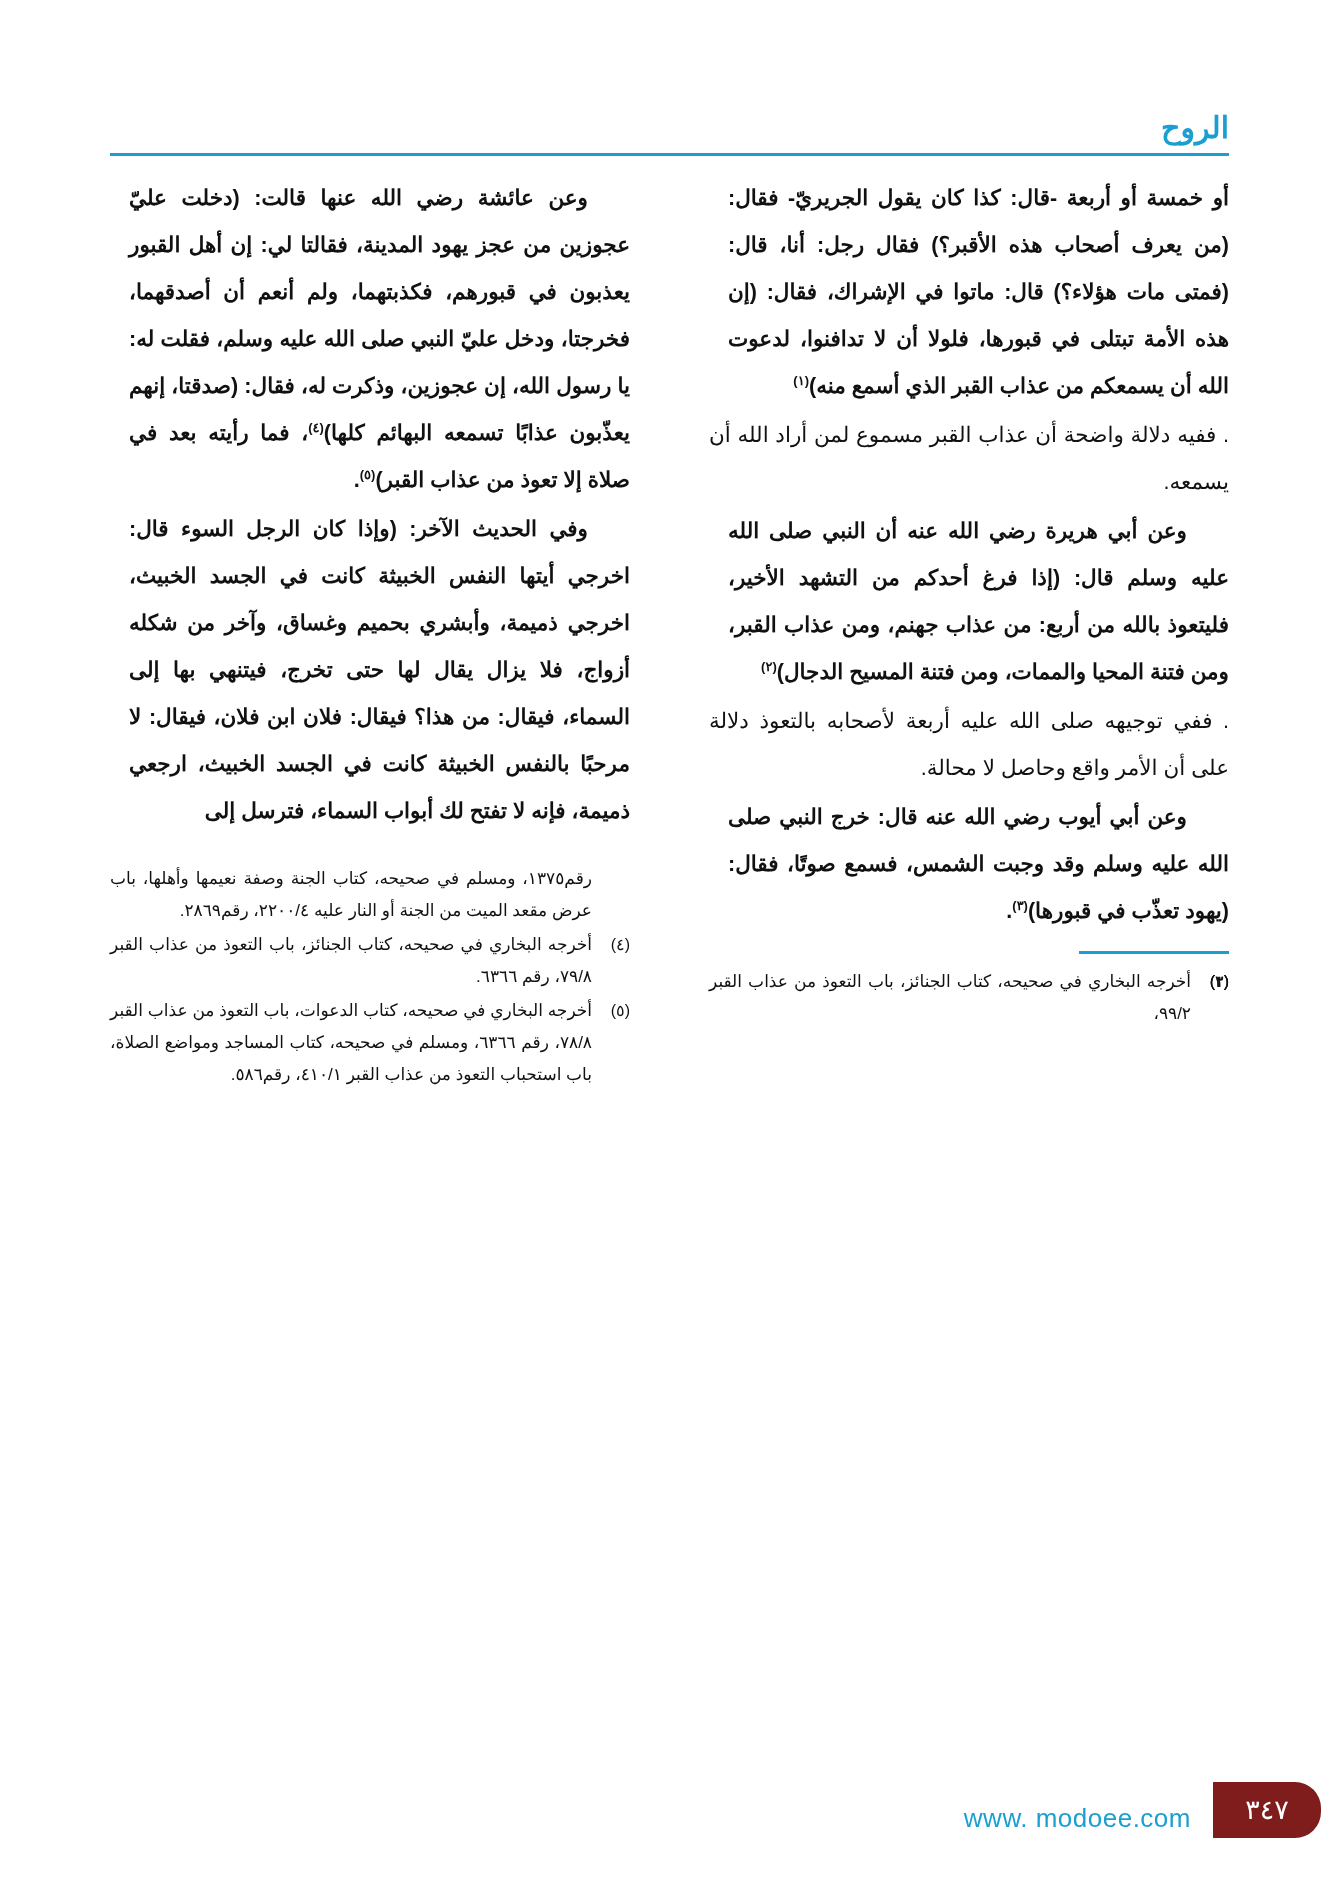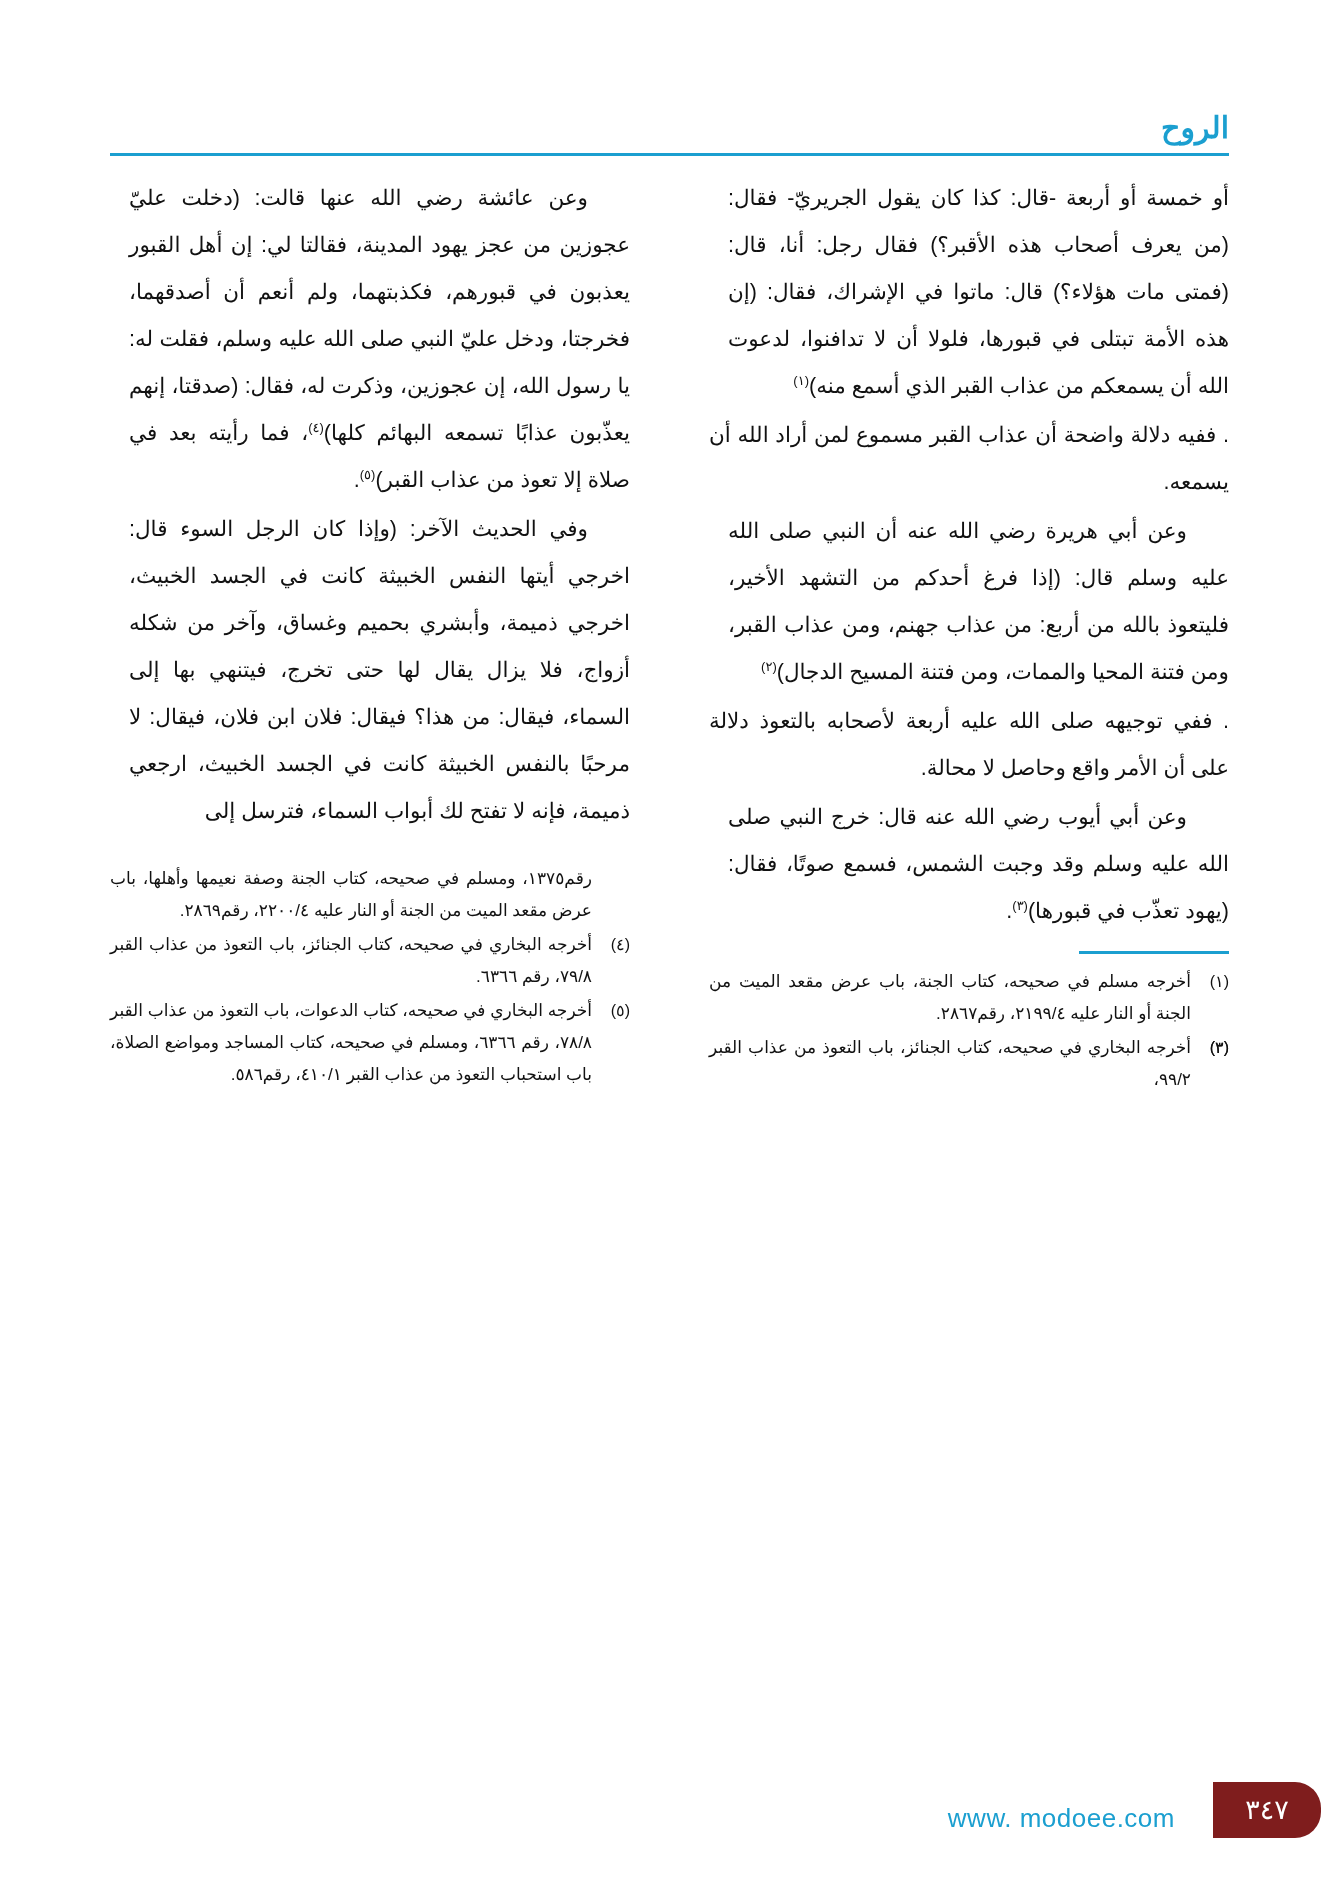--- a/index.html
+++ b/index.html
@@ -63,21 +63,21 @@
   .body-text {
     font-size: 21.5px;
     line-height: 47px;
     color: #111111;
     text-align: justify;
     text-justify: inter-word;
     margin: 0 0 2px 0;
     font-weight: normal;
   }
   .body-text.indent { text-indent: 42px; }
-  .body-text.bold { font-weight: normal; margin-left: 19px; }
+  .body-text.bold { font-weight: bold; margin-left: 19px; }
 
   sup.fn {
     font-size: 13px;
     vertical-align: super;
     line-height: 0;
   }
 
   
   .fn-rule {
     width: 150px;
@@ -126,21 +126,21 @@
     border-radius: 0 26px 26px 0;
     color: #ffffff;
     font-size: 27px;
     display: flex;
     align-items: center;
     justify-content: center;
     letter-spacing: 1px;
   }
   .site-url {
     position: absolute;
-    right: 164px;
+    right: 148px;
     bottom: 56px;
     font-size: 26px;
     color: #1b9fd0;
     direction: ltr;
     font-weight: normal;
     letter-spacing: .5px;
   }
 </style>
 </head>
 <body>
@@ -164,21 +164,20 @@
 
       <p class="body-text">. ففي توجيهه صلى الله عليه أربعة لأصحابه بالتعوذ دلالة على أن الأمر واقع وحاصل لا محالة.</p>
 
       <p class="body-text indent bold"><span>وعن أبي أيوب رضي الله عنه قال: خرج النبي صلى الله عليه وسلم وقد وجبت الشمس، فسمع صوتًا، فقال: (يهود تعذّب في قبورها)</span><sup class="fn">(٣)</sup><span>.</span></p>
 
       <div class="fn-rule"></div>
 
       <div class="footnotes">
         <div class="fn-item">
           <span class="fn-marker">(١)</span>
-          <span>أخرجه مسلم في صحيحه، كتاب الجنة، باب عرض مقعد الميت من الجنة أو النار عليه ٢١٩٩/٤، رقم٢٨٦٧.</span>
         </div>
         <div class="fn-item">
           <span class="fn-marker">(٢)</span>
         </div>
         <div class="fn-item">
           <span class="fn-marker">(٣)</span>
           <span>أخرجه البخاري في صحيحه، كتاب الجنائز، باب التعوذ من عذاب القبر ٩٩/٢،</span>
         </div>
       </div>
     </div>

